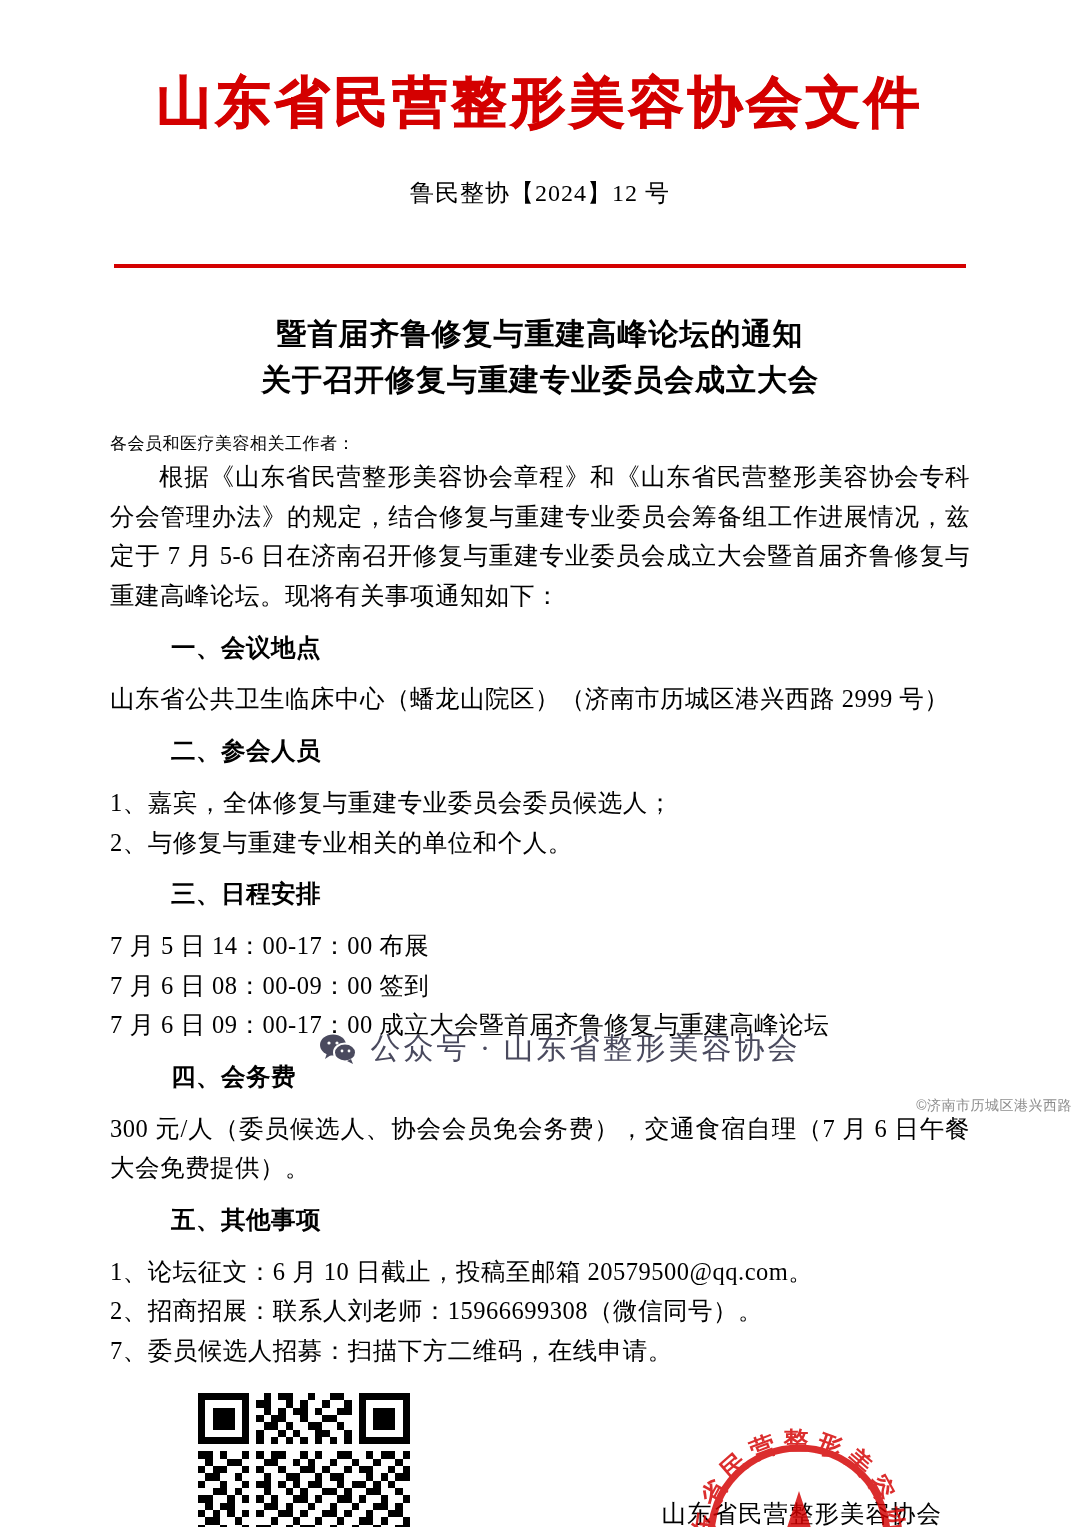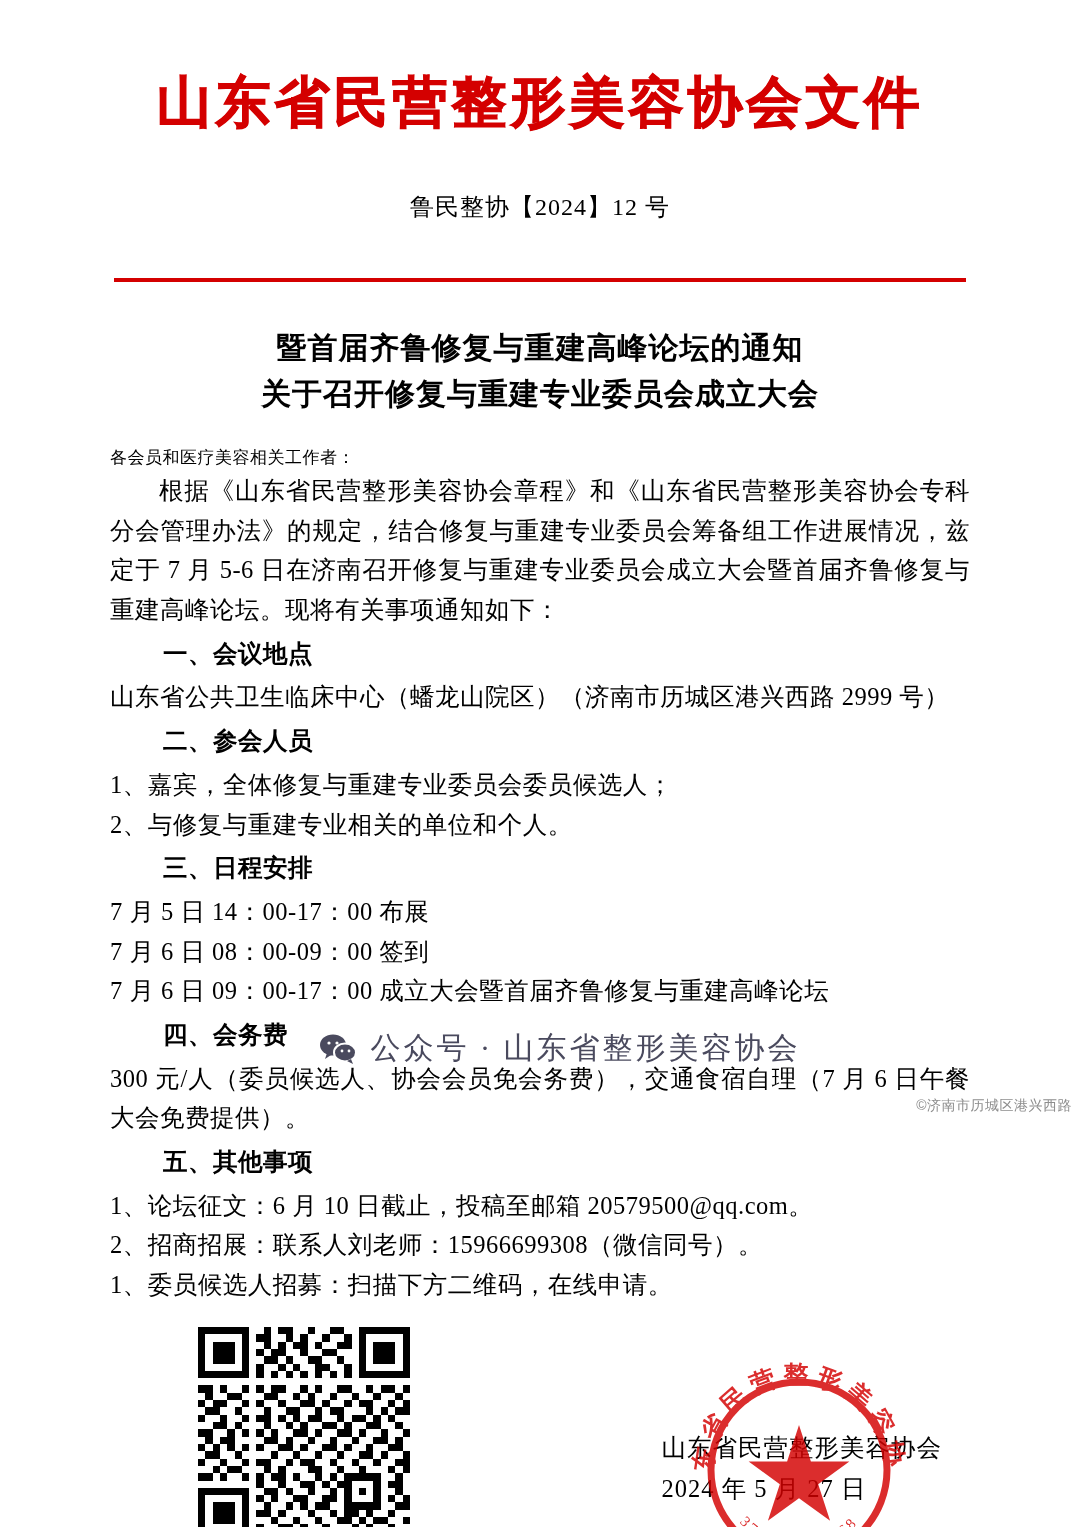--- a/index.html
+++ b/index.html
@@ -29,21 +29,21 @@
     font-size: 55px;
     letter-spacing: 4px;
     line-height: 1.1;
     padding-top: 72px;
     font-family: "DejaVu Serif", "Liberation Serif", serif;
     -webkit-text-stroke: 1px #d40000;
   }
   .doc-number {
     text-align: center;
     font-size: 24px;
-    margin-top: 58px;
+    margin-top: 44px;
     letter-spacing: 1px;
     font-family: "Liberation Serif", serif;
   }
   .red-rule {
     height: 4px;
     background: #d40000;
     margin-top: 55px;
     margin-left: 4px;
     margin-right: 4px;
   }
@@ -71,21 +71,21 @@
     margin: 0;
     text-align: justify;
     text-justify: inter-ideograph;
   }
   p.indent {
     text-indent: 2em;
   }
   .sec-head {
     font-weight: bold;
     text-indent: 2em;
-    margin: 4px;
+    margin: 12px;
   }
   .qr-row {
     position: relative;
     margin-top: 22px;
     height: 250px;
   }
   .qr {
     position: absolute;
     left: 88px;
     top: 0;
@@ -174,21 +174,21 @@
     <p class="para">7 月 5 日 14：00-17：00  布展</p>
     <p class="para">7 月 6 日 08：00-09：00  签到</p>
     <p class="para">7 月 6 日 09：00-17：00  成立大会暨首届齐鲁修复与重建高峰论坛</p>
 
     <p class="sec-head">四、会务费</p>
     <p class="para">300 元/人（委员候选人、协会会员免会务费），交通食宿自理（7 月 6 日午餐大会免费提供）。</p>
 
     <p class="sec-head">五、其他事项</p>
     <p class="para">1、论坛征文：6 月 10 日截止，投稿至邮箱 20579500@qq.com。</p>
     <p class="para">2、招商招展：联系人刘老师：15966699308（微信同号）。</p>
-    <p class="para">1、委员候选人招募：扫描下方二维码，在线申请。</p>
+    <p class="para">7、委员候选人招募：扫描下方二维码，在线申请。</p>
   </div>
 
   <div class="qr-row">
 
     <div class="qr">
       <svg width="212" height="212" viewBox="0 0 29 29" shape-rendering="crispEdges" aria-label="qr">
         <rect width="29" height="29" fill="#ffffff"></rect>
         <g fill="#000000">
 
           <rect x="0" y="0" width="7" height="1"></rect>

